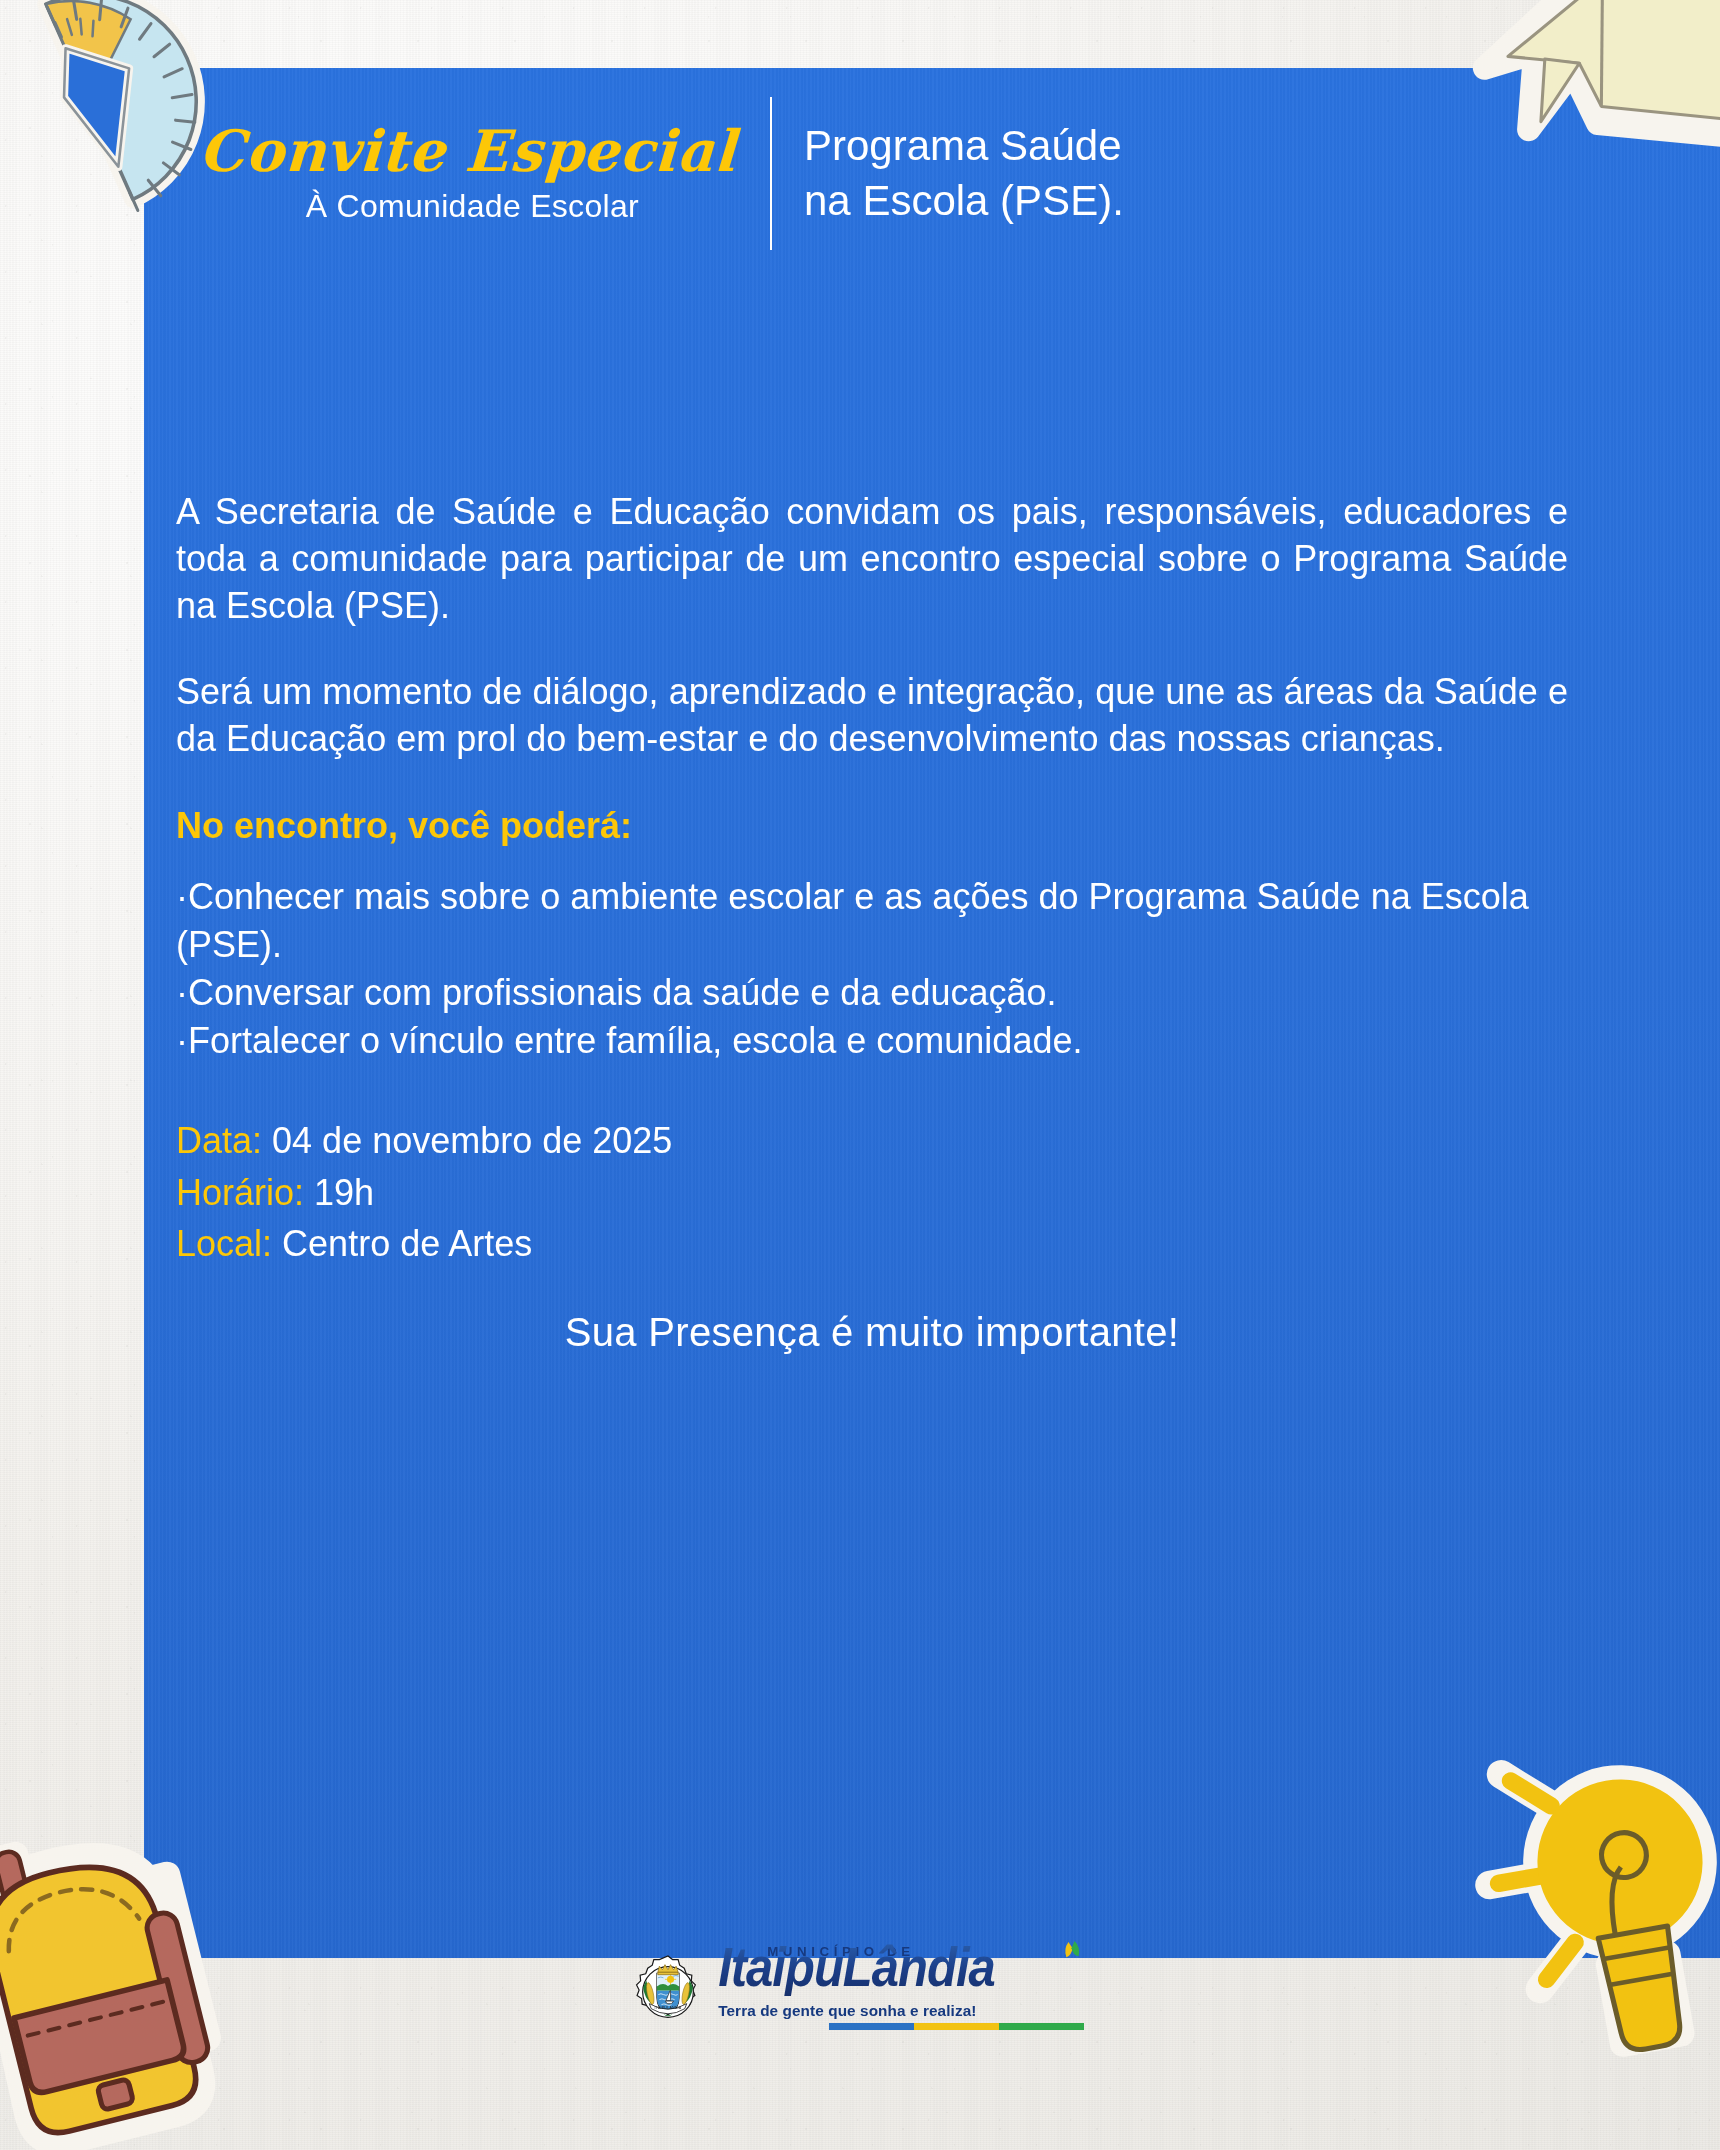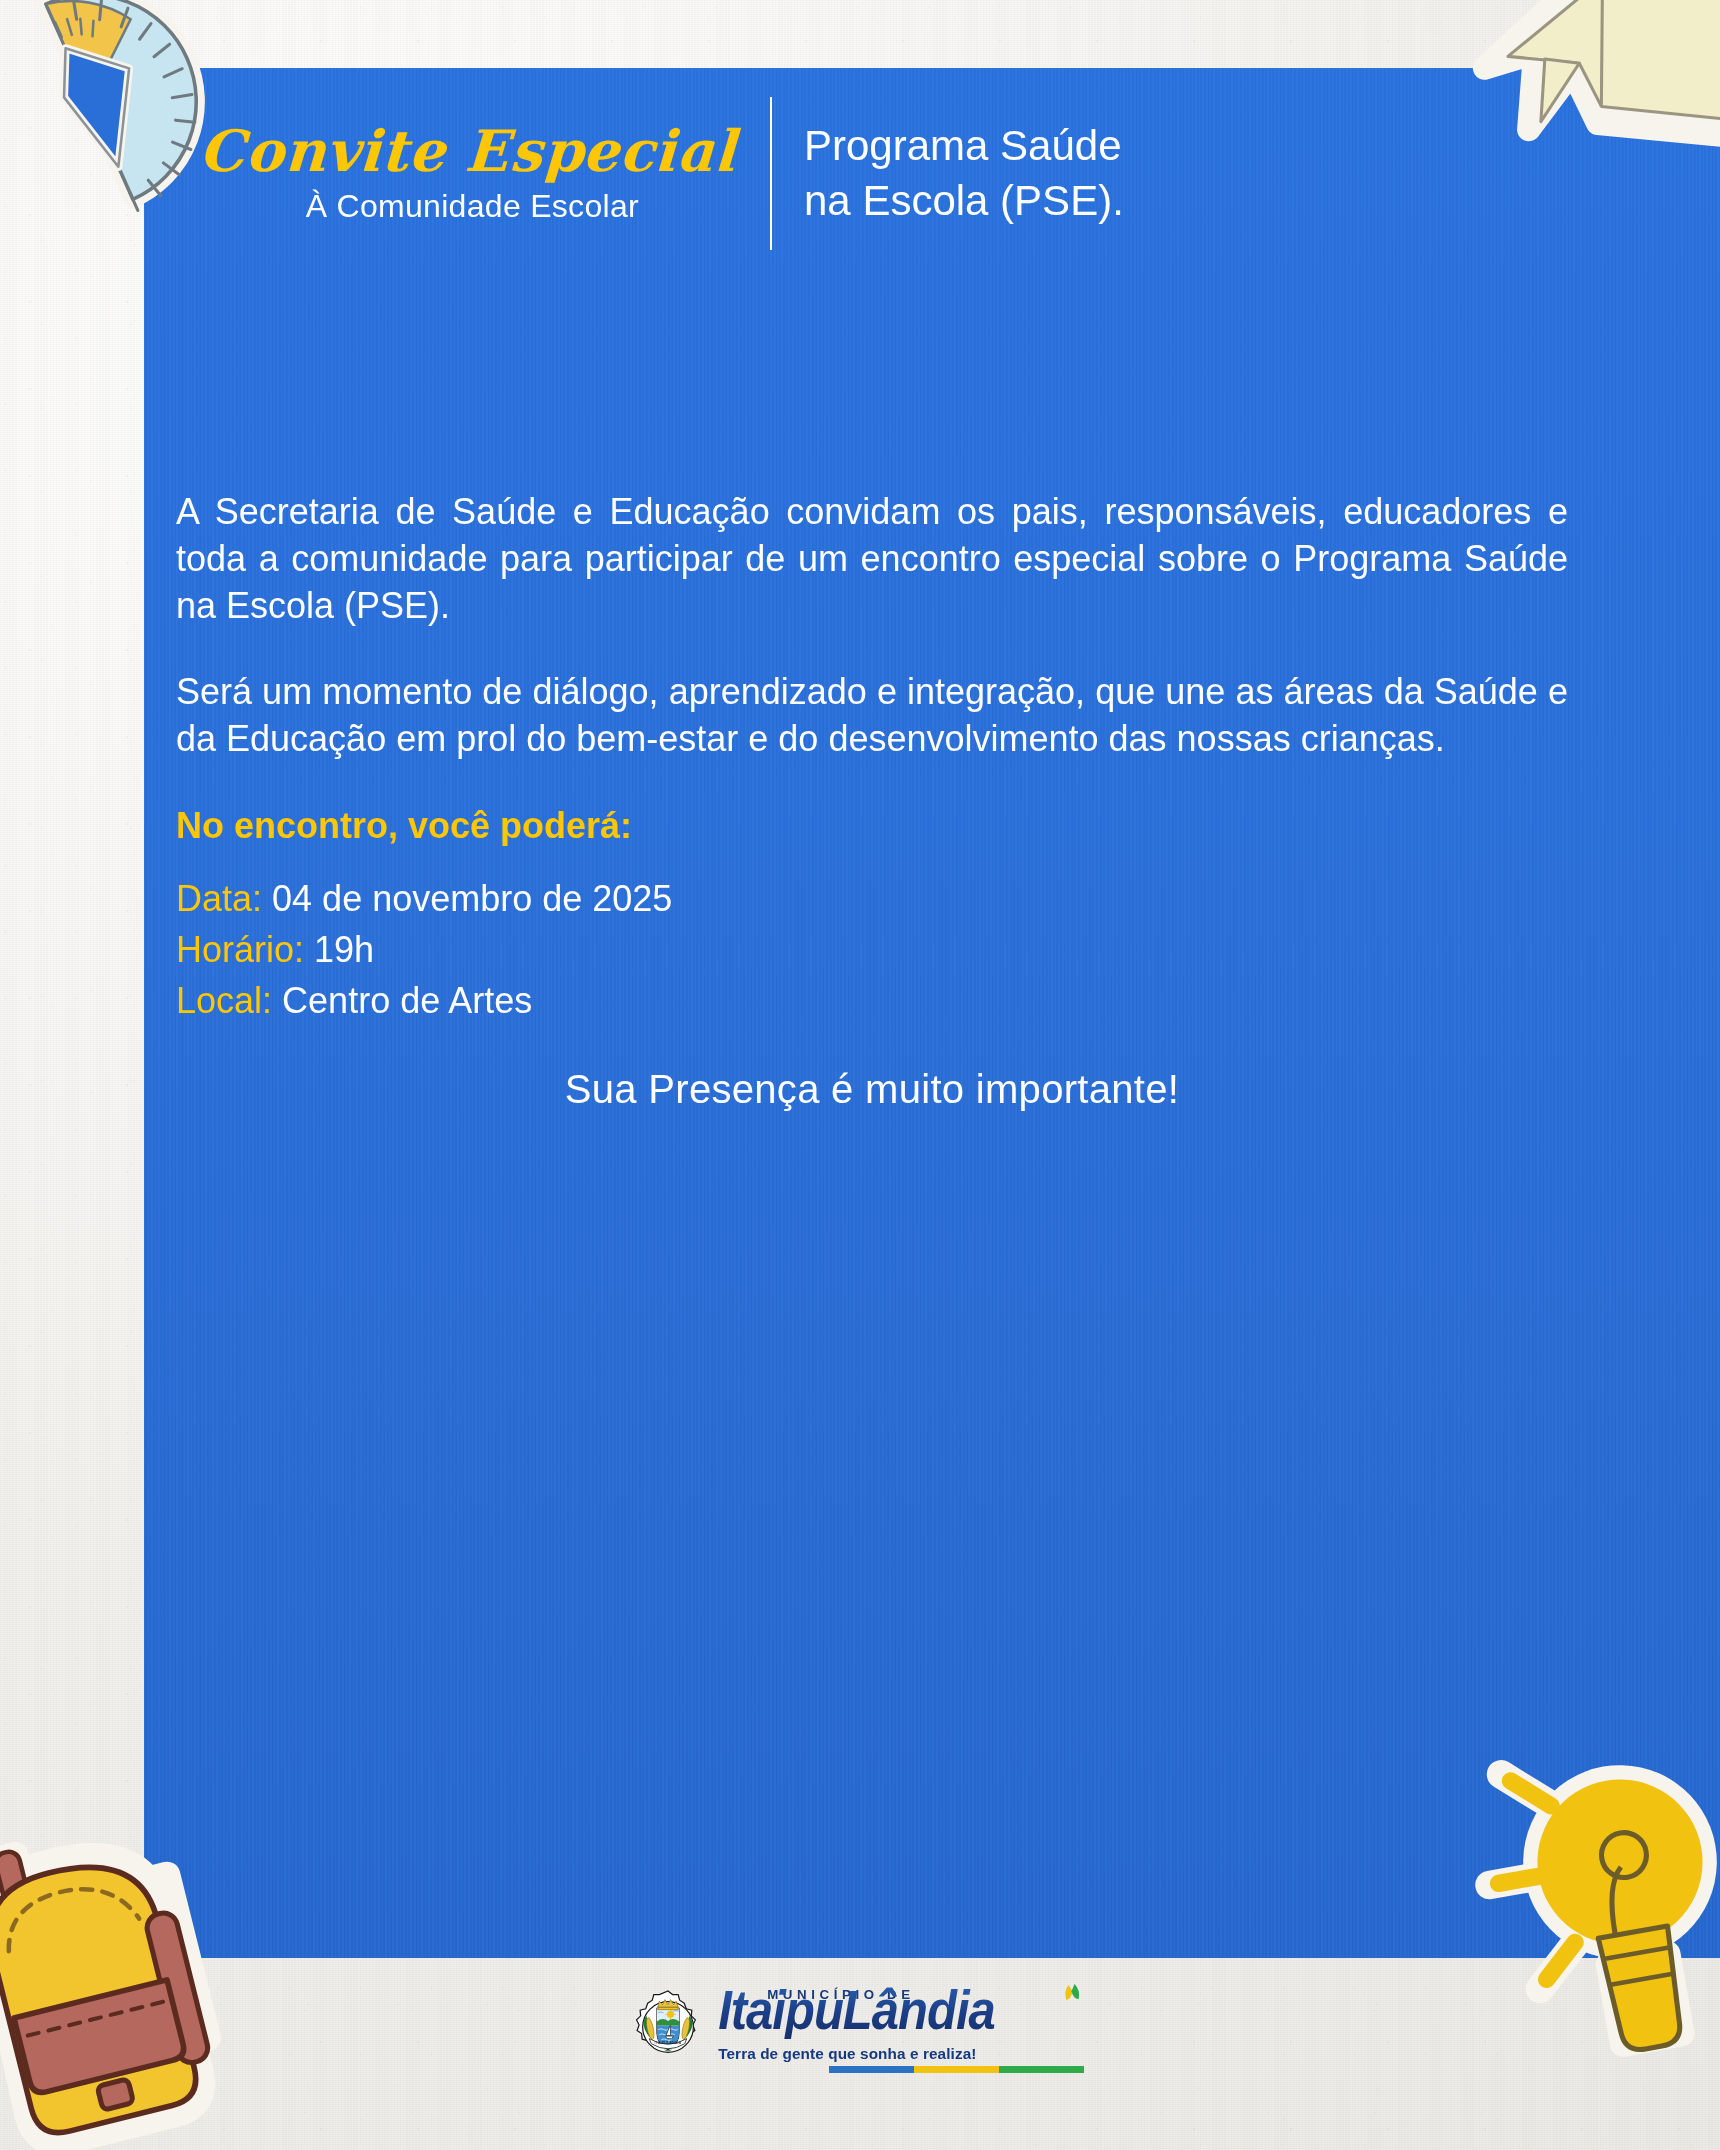--- a/index.html
+++ b/index.html
@@ -136,23 +136,23 @@
     text-align:center;
     font-family:"Liberation Sans", sans-serif;
     font-size:40px;
     color:#ffffff;
     letter-spacing:0.3px;
   }
 
   
   #footer-logo{
     position:absolute;
-    left:630px; top:1968px;
+    left:630px; top:1913px;
     width:469px; height:117px;
-    display:flex; align-items:center; gap:12.2px;
+    display:flex; align-items:flex-end; gap:12.2px;
   }
   .crest{ flex:0 0 auto; width:76px; height:76px; }
   .wordmark{ position:relative; padding-top:3.1px; }
   .wm-small{
     position:absolute; left:49px; top:7.1px;
     font-family:"Liberation Sans", sans-serif;
     font-size:13.3px; font-weight:700;
     letter-spacing:4.6px;
     color:#16397f;
   }
@@ -258,20 +258,25 @@
   </div>
 
   <div class="body-wrap">
 
     <p class="para">A Secretaria de Saúde e Educação convidam os pais, responsáveis, educadores e toda a comunidade para participar de um encontro especial sobre o Programa Saúde na Escola (PSE).</p>
 
     <p class="para">Será um momento de diálogo, aprendizado e integração, que une as áreas da Saúde e da Educação em prol do bem-estar e do desenvolvimento das nossas crianças.</p>
 
     <div class="yellow-head">No encontro, você poderá:</div>
 
+    <ul class="bullets">
+      <li>·Conhecer mais sobre o ambiente escolar e as ações do Programa Saúde na Escola (PSE).</li>
+      <li>·Conversar com profissionais da saúde e da educação.</li>
+      <li>·Fortalecer o vínculo entre família, escola e comunidade.</li>
+    </ul>
 
     <div class="details">
       <div class="row">
         <span class="lbl">Data:</span>
         <span>04 de novembro de 2025</span>
       </div>
       <div class="row">
         <span class="lbl">Horário:</span>
         <span>19h</span>
       </div>

